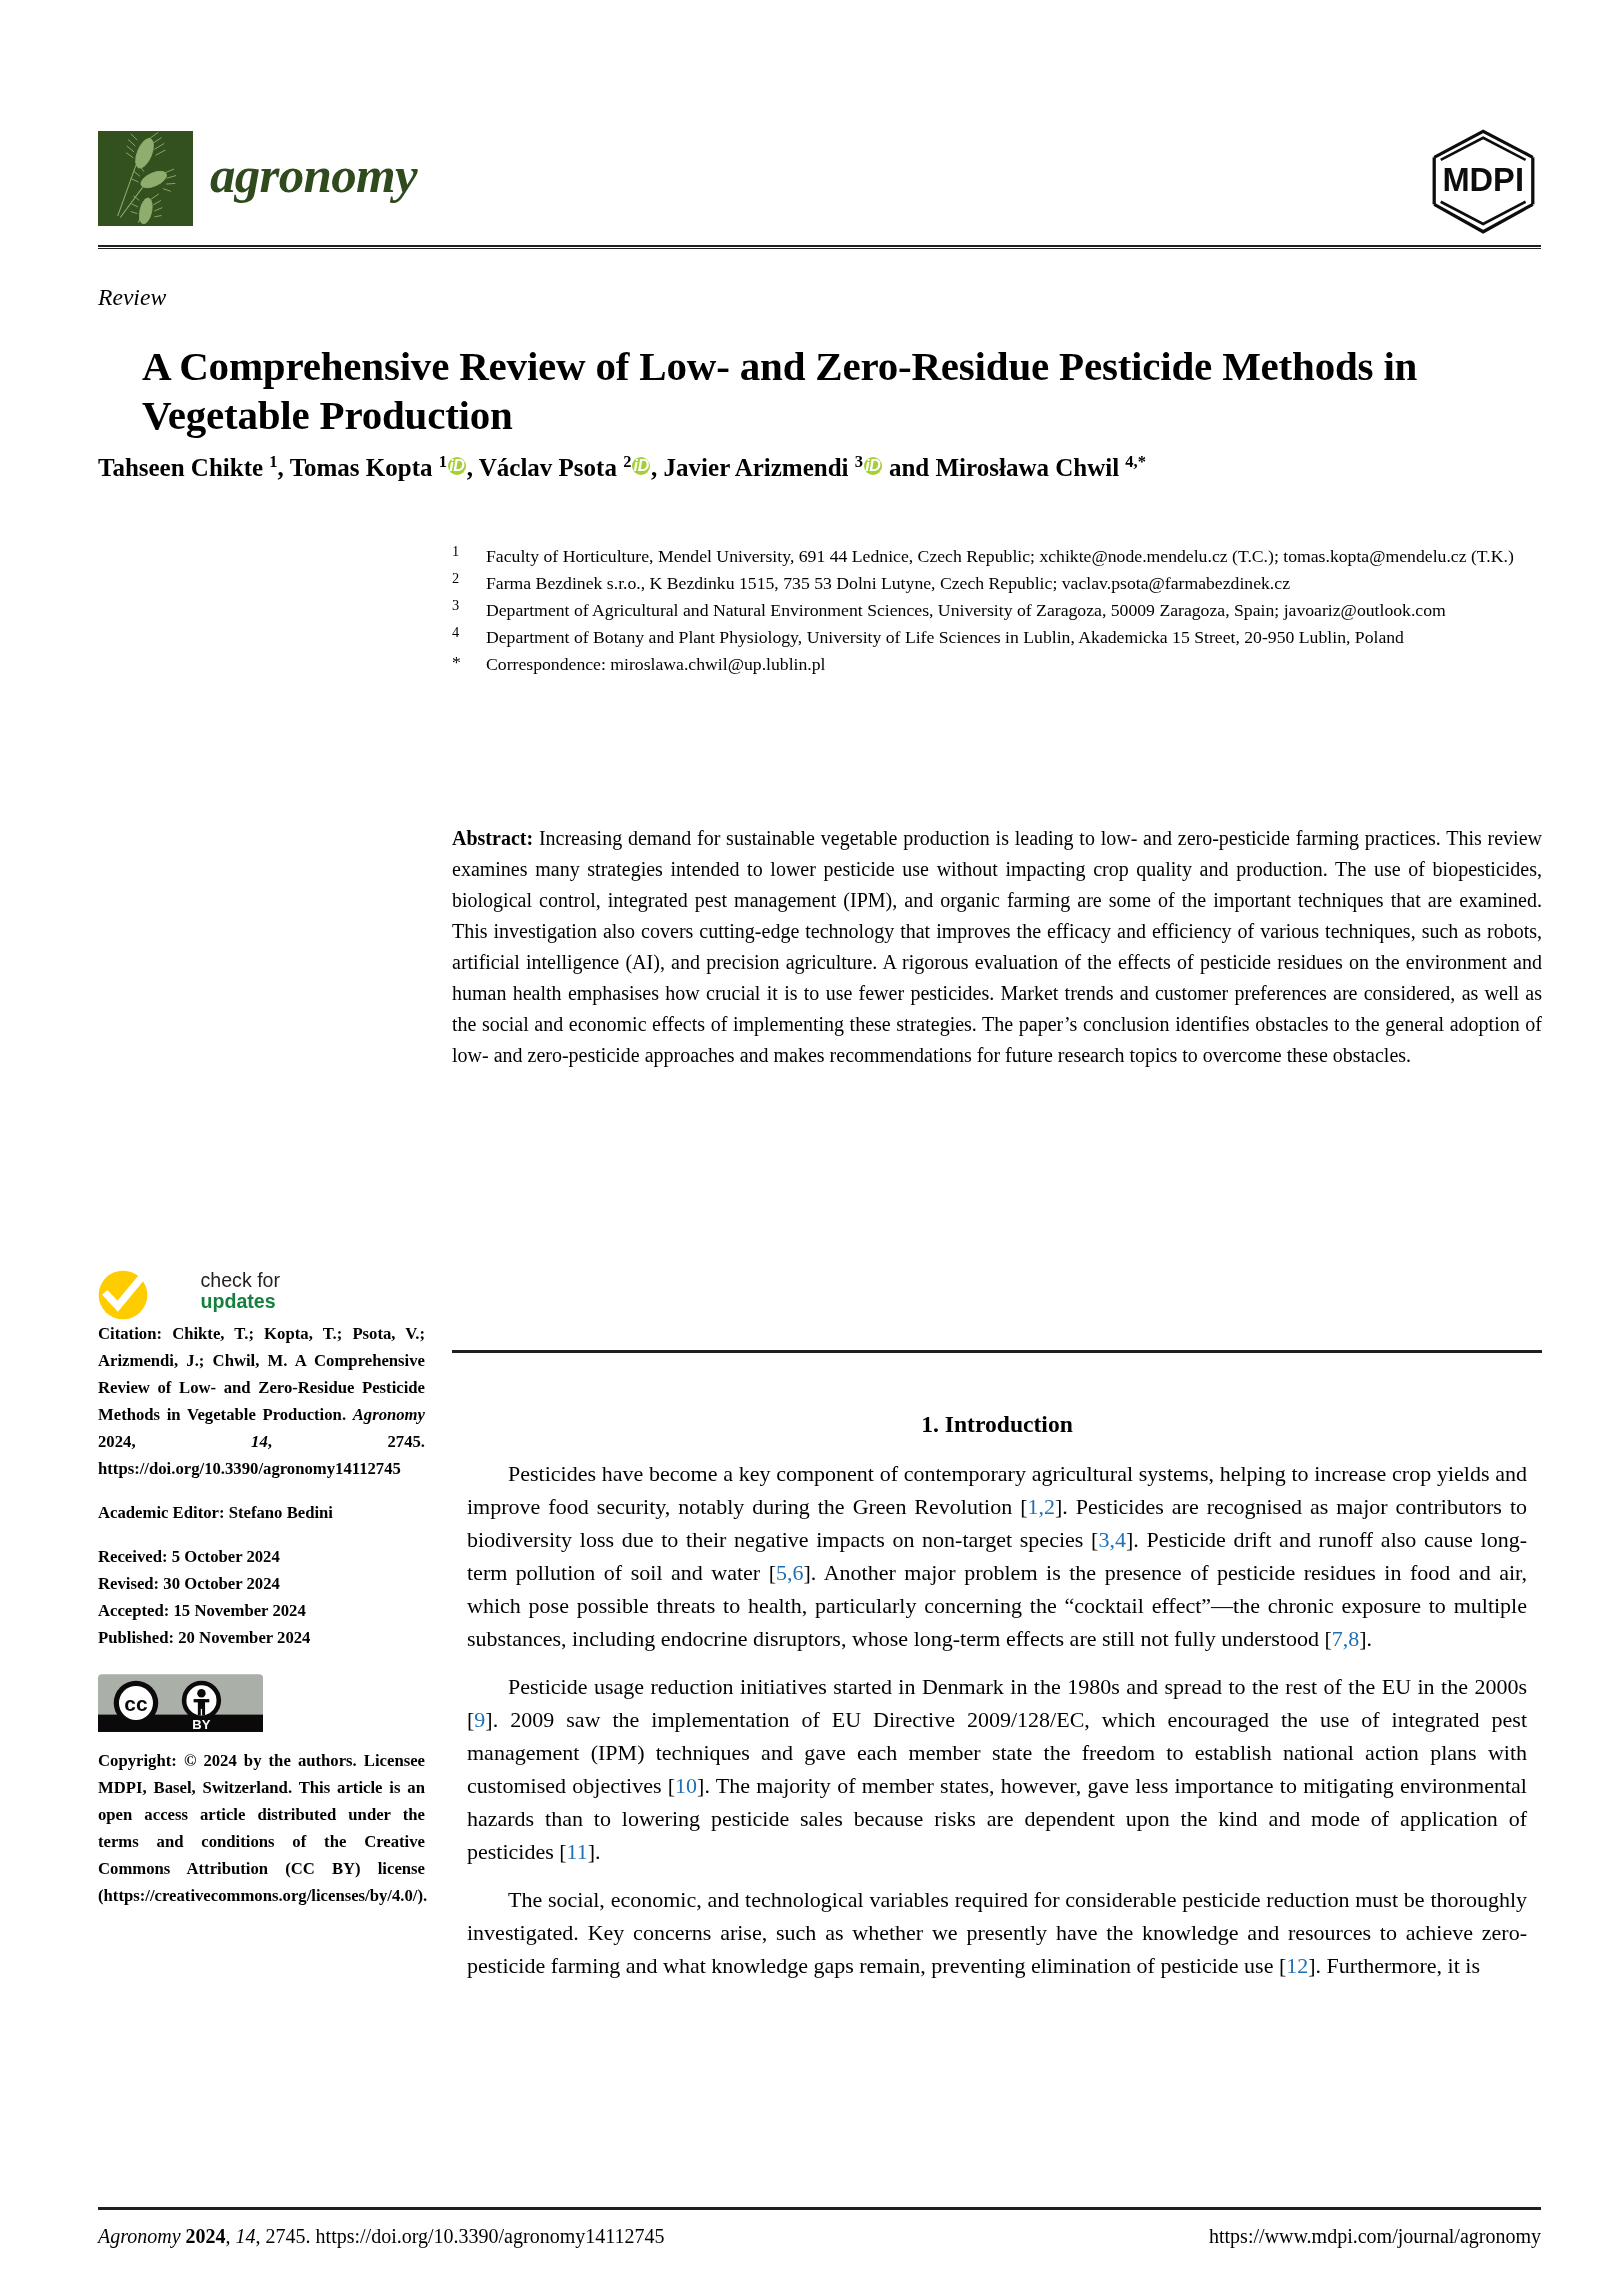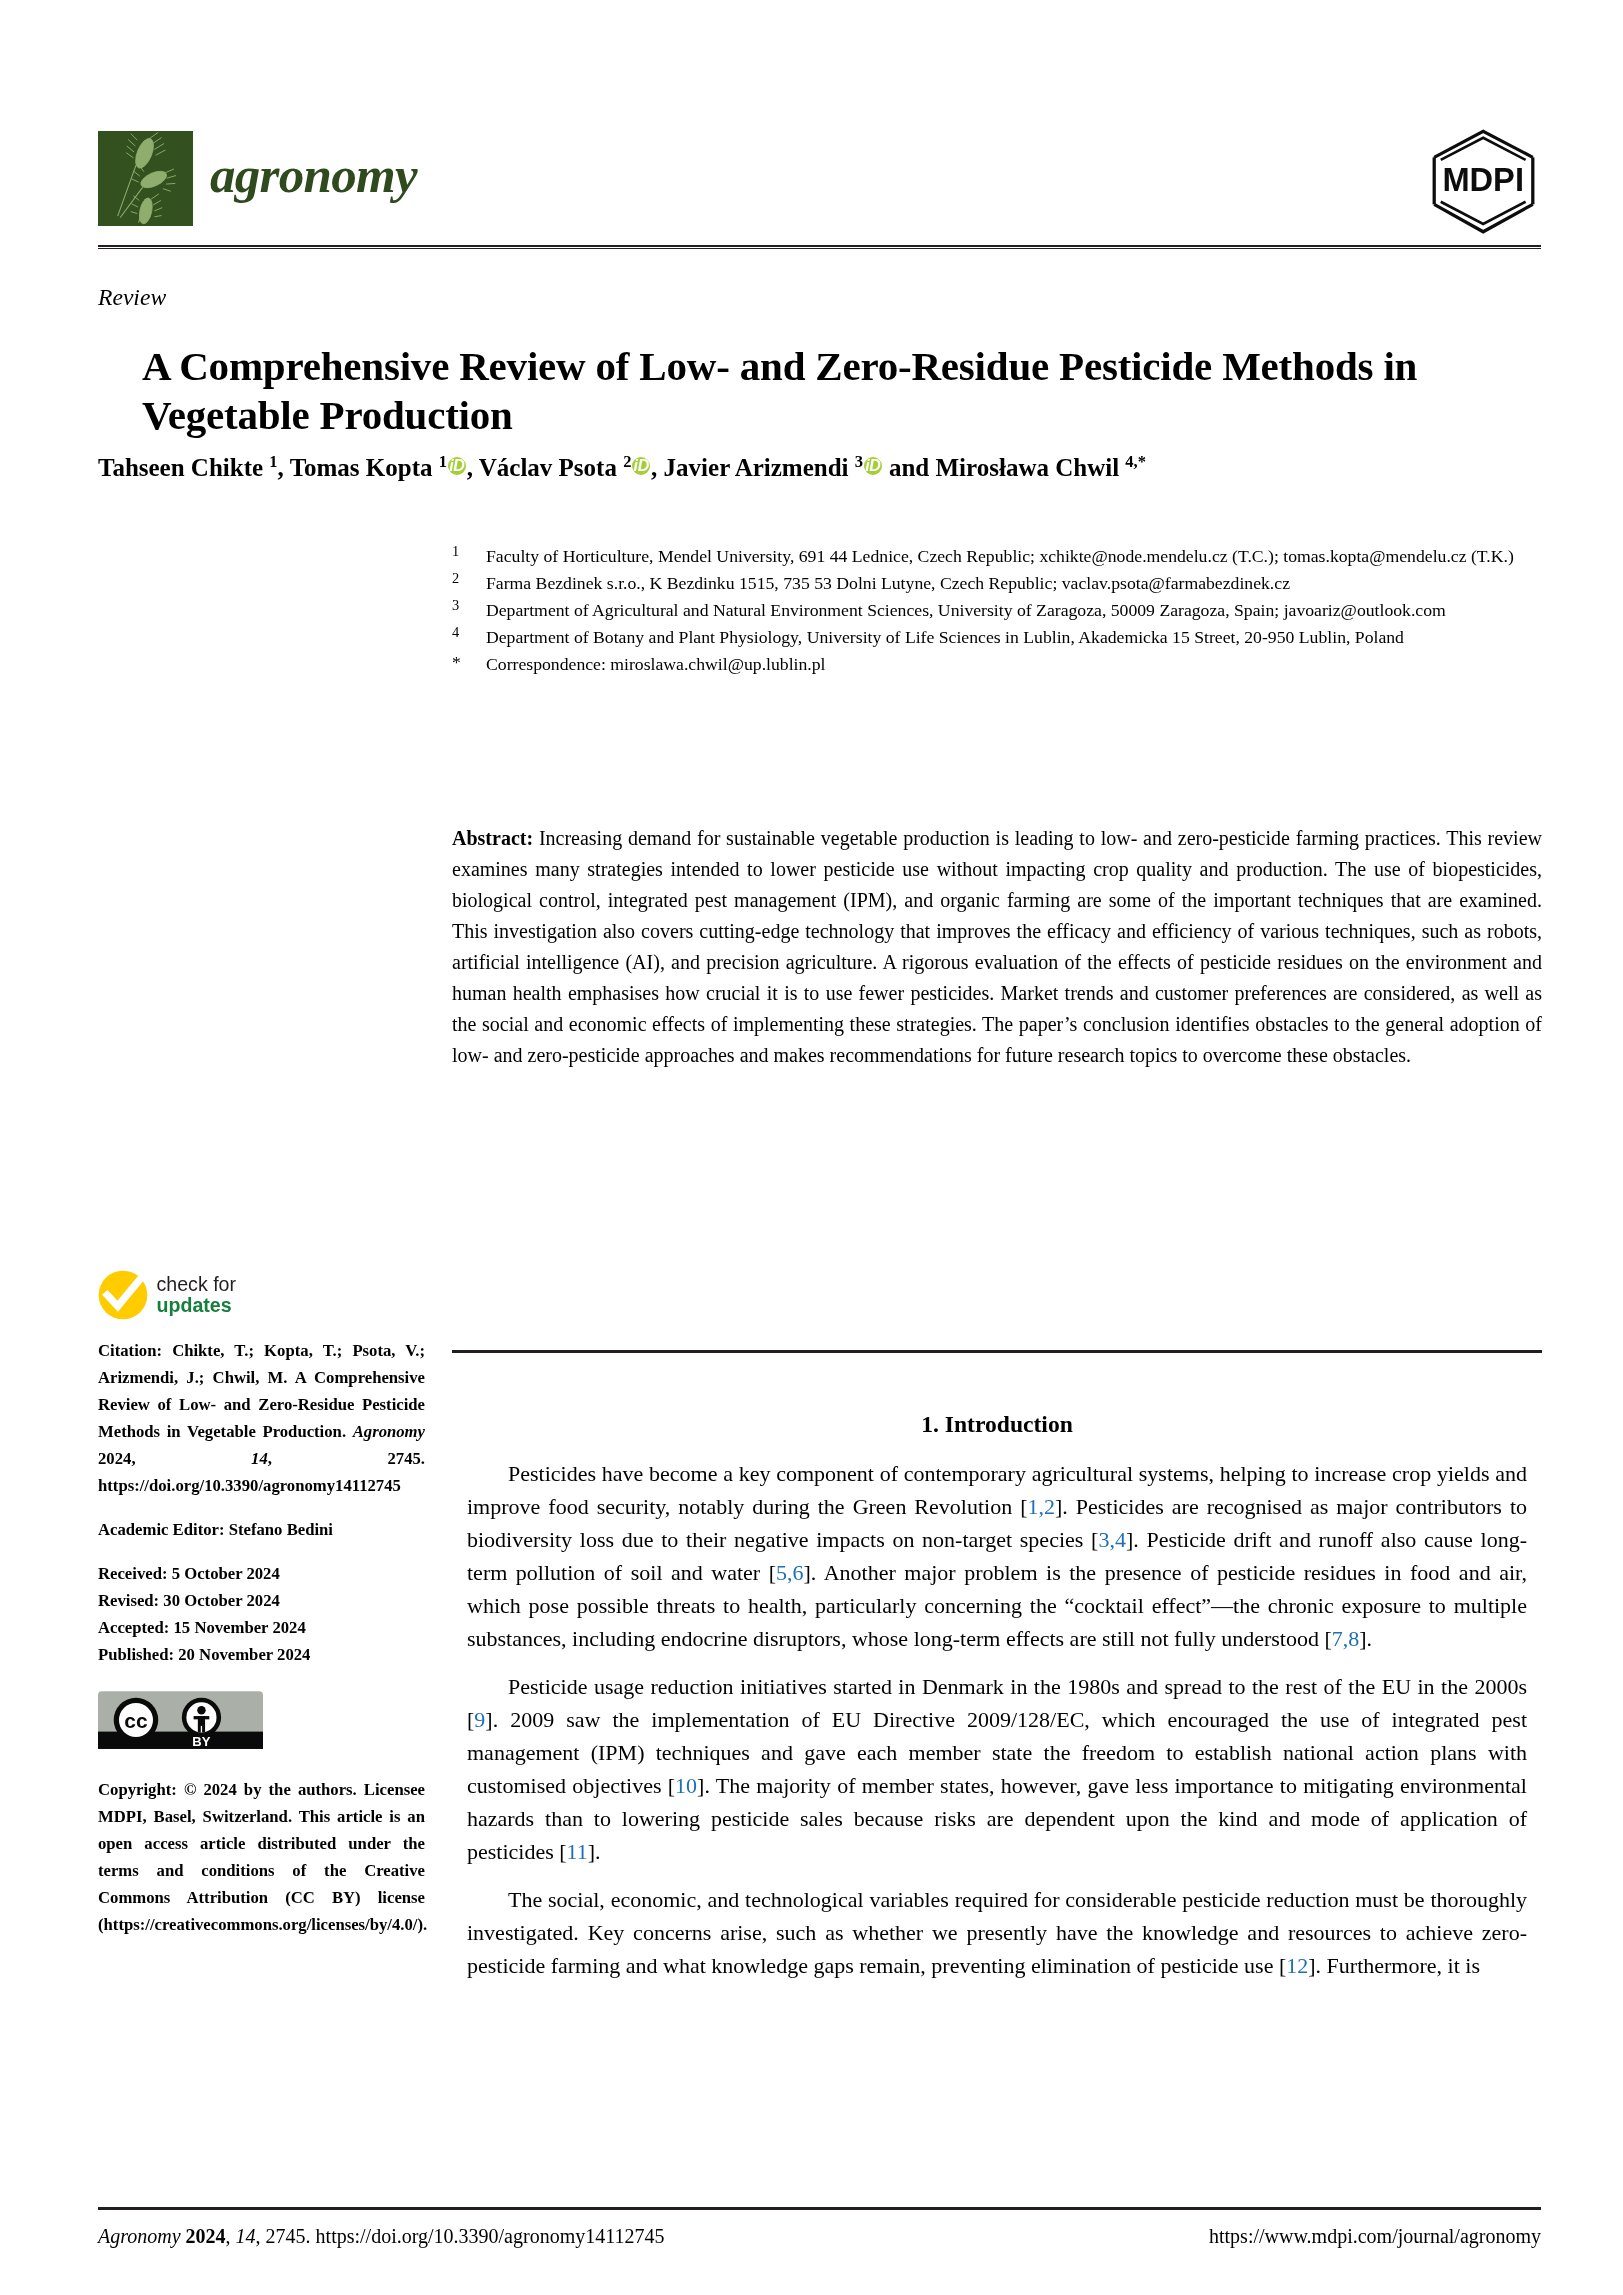--- a/index.html
+++ b/index.html
@@ -189,38 +189,38 @@
   .sidebar {
     position: absolute;
     left: 98px;
     top: 1270px;
     width: 327px;
     font-size: 16.7px;
     line-height: 1.62;
   }
   .cfu-badge {
     display: flex;
-    align-items: center;
-    margin-bottom: 17px;
+    align-items: flex-start;
+    gap: 44px;
   }
   .cfu-circle { flex: none; }
   .cfu-words {
     margin-left: 8.5px;
     font-family: "Liberation Sans", "DejaVu Sans", sans-serif;
     line-height: 1.06;
   }
   .cfu-words .l1 { font-size: 19.6px; color: #231f20; }
   .cfu-words .l2 { font-size: 19.6px; font-weight: bold; color: #15803d; }
 
   .sb-block { margin-bottom: 17px; text-align: justify; font-weight: bold; }
   .sb-dates div { line-height: 1.62; }
   .cc-badge {
     width: 165px;
     height: 58px;
-    margin: 22px 0 27px 0;
+    margin: 22px 0 15px 0;
     position: relative;
   }
 
   
   .body-col {
     position: absolute;
     left: 452px;
     top: 1407px;
     width: 1090px;
     font-size: 22px;

